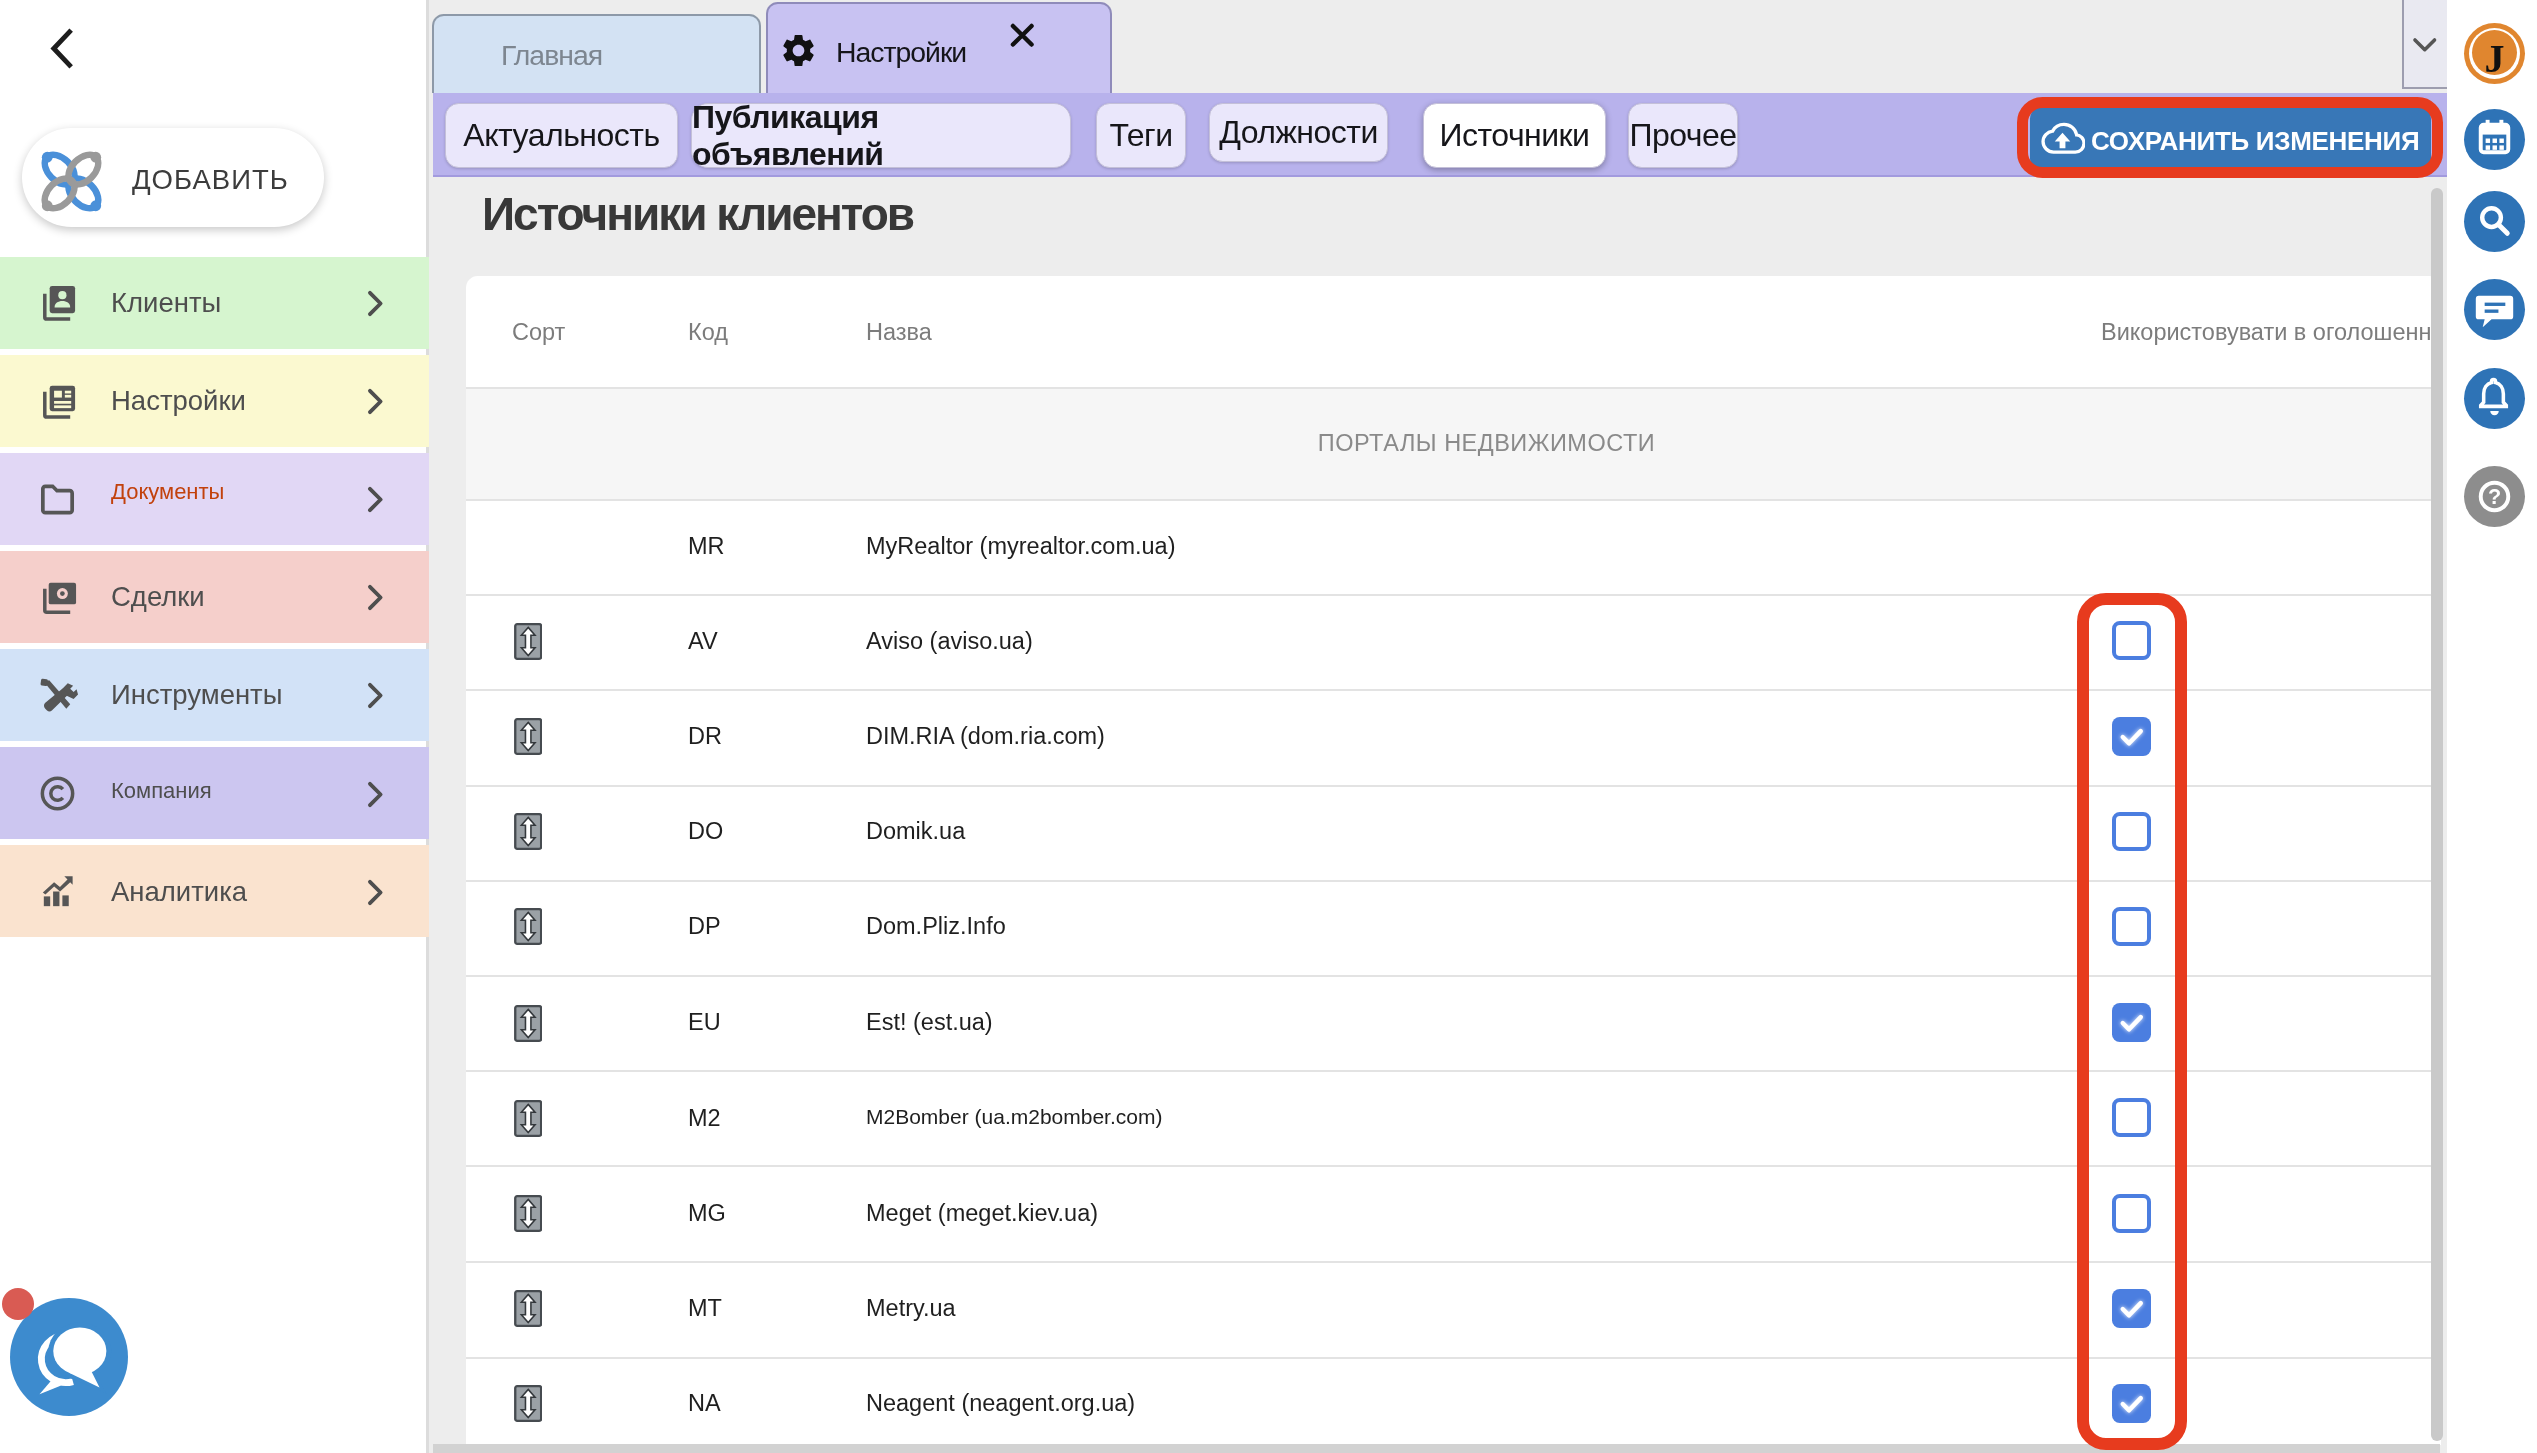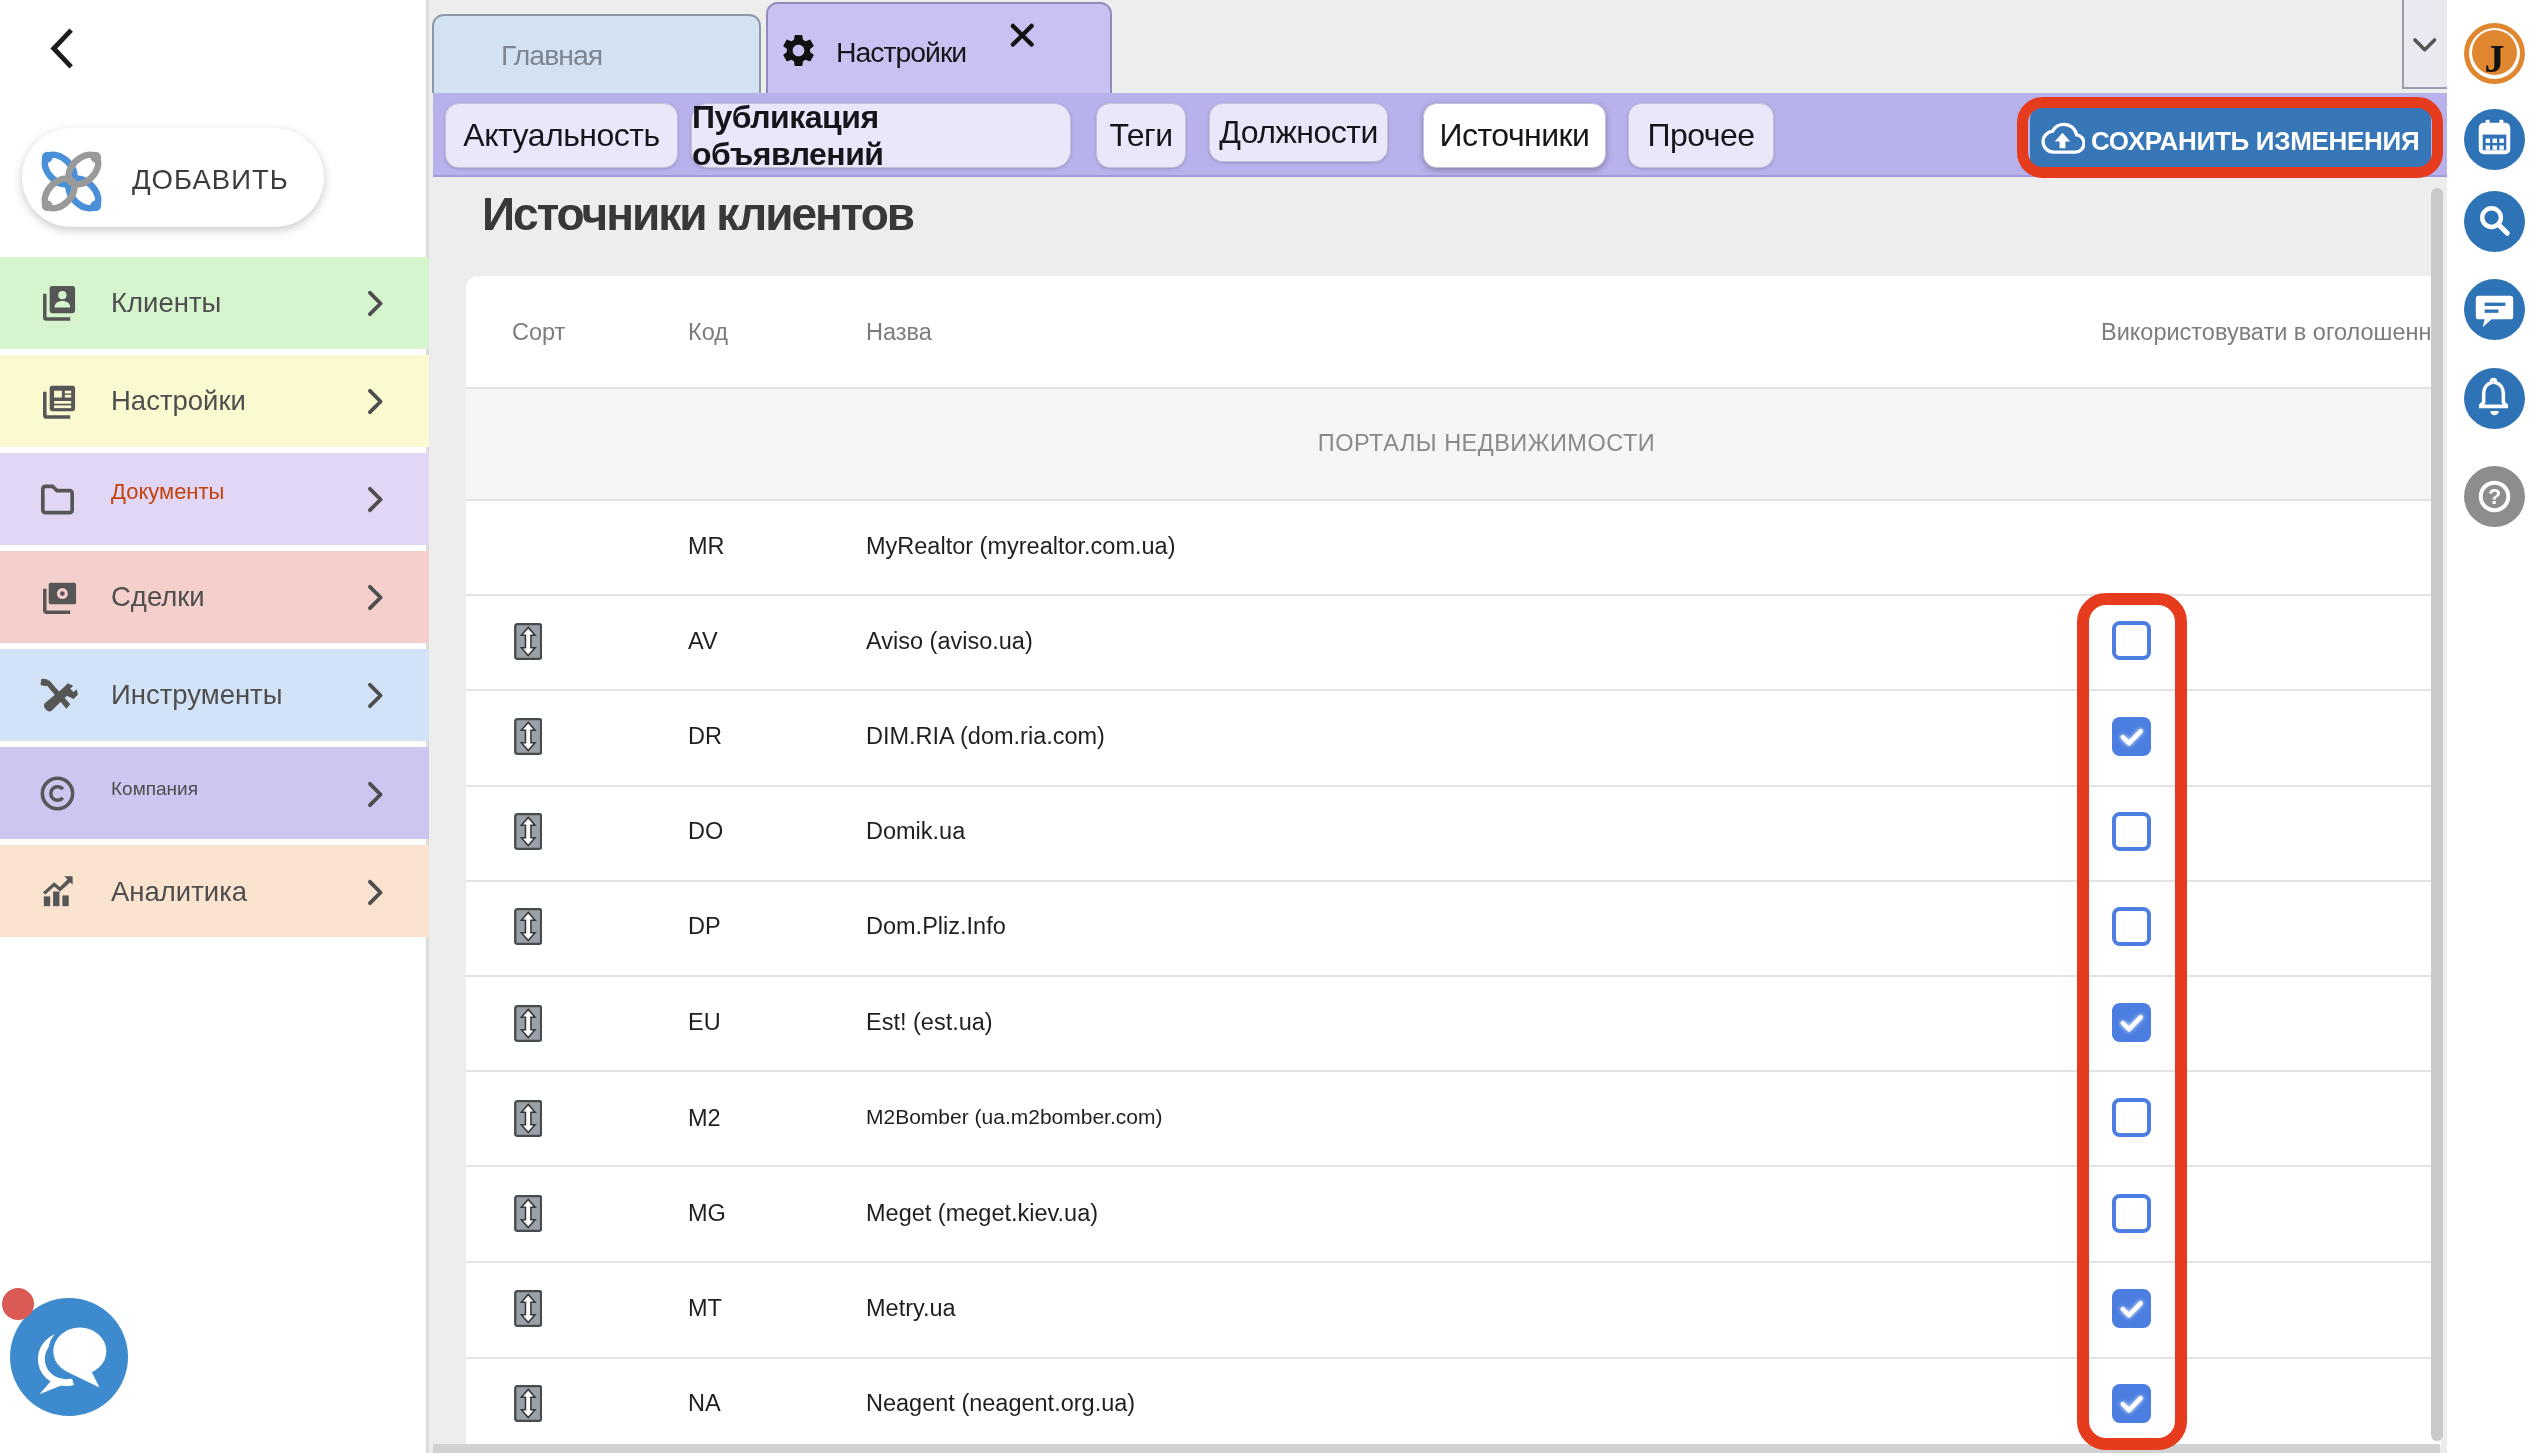--- a/index.html
+++ b/index.html
@@ -84,21 +84,21 @@
 </svg>
 <div class="abs" style="left:111px;top:679px;font-size:27.5px;color:#4e4e4e">Инструменты</div>
 <svg class="abs" style="left:365px;top:681px" width="19.6" height="29" viewBox="0 0 20 30">
 <path d="M5 4 L16 15 L5 26" fill="none" stroke="#4e4e4e" stroke-width="4" stroke-linecap="round" stroke-linejoin="round"></path>
   </svg>
 <div class="abs" style="left:0;top:747px;width:429px;height:92px;background:#ccc6f0"></div>
 <svg class="abs" style="left:36px;top:772px" width="43" height="43" viewBox="0 0 44 44">
 <circle cx="22" cy="22" r="15.5" fill="none" stroke="#565656" stroke-width="3.6"></circle>
 <path d="M27.5 17.5 a7 7 0 1 0 0 9" fill="none" stroke="#565656" stroke-width="3.6"></path>
 </svg>
-<div class="abs" style="left:111px;top:778px;font-size:19px;color:#4e4e4e">Компания</div>
+<div class="abs" style="left:111px;top:778px;font-size:22px;color:#4e4e4e">Компания</div>
 <svg class="abs" style="left:365px;top:780px" width="19.6" height="29" viewBox="0 0 20 30">
 <path d="M5 4 L16 15 L5 26" fill="none" stroke="#4e4e4e" stroke-width="4" stroke-linecap="round" stroke-linejoin="round"></path>
   </svg>
 <div class="abs" style="left:0;top:845px;width:429px;height:92px;background:#fae3cf"></div>
 <svg class="abs" style="left:36px;top:870px" width="43" height="43" viewBox="0 0 44 44">
 <g fill="#565656">
 <rect x="8" y="27" width="6.5" height="10"></rect>
 <rect x="17.5" y="22" width="6.5" height="15"></rect>
 <rect x="27" y="26" width="6.5" height="11"></rect>
 <path d="M7 23 L18.5 12.5 l6 5 L33 9 l2.6 2.9 -11 10 -6-5 -9 8.2z"></path>
@@ -137,21 +137,21 @@
 <svg class="abs" style="left:2412px;top:37px" width="25.5" height="15.7" viewBox="0 0 26 16">
 <path d="M3 3 L13 13 L23 3" fill="none" stroke="#555" stroke-width="3.6" stroke-linecap="round" stroke-linejoin="round"></path>
 </svg>
 
 <div class="abs" style="left:433px;top:93px;width:2014px;height:84px;background:#b8b2ec;border-bottom:2.9px solid #a29ade"></div>
 <div class="abs" style="left:445px;top:103px;width:233px;height:65px;background:#eae7fb;border:1px solid #c4c0d8;border-radius:13.7px;box-shadow:0 1px 2.9px rgba(0,0,0,0.18);display:flex;align-items:center;justify-content:center;font-size:32px;font-weight:normal;letter-spacing:-0.5px;color:#16161a">Актуальность</div>
 <div class="abs" style="left:691px;top:103px;width:380px;height:65px;background:#eae7fb;border:1px solid #c4c0d8;border-radius:17px;box-shadow:0 1px 2.9px rgba(0,0,0,0.18);display:flex;align-items:center;justify-content:center;font-size:32px;font-weight:bold;letter-spacing:-0.5px;color:#16161a">Публикация объявлений</div>
 <div class="abs" style="left:1096px;top:103px;width:90px;height:65px;background:#eae7fb;border:1px solid #c4c0d8;border-radius:13.7px;box-shadow:0 1px 2.9px rgba(0,0,0,0.18);display:flex;align-items:center;justify-content:center;font-size:32px;font-weight:normal;letter-spacing:-0.5px;color:#16161a">Теги</div>
 <div class="abs" style="left:1209px;top:103px;width:179px;height:59px;background:#eae7fb;border:1px solid #c4c0d8;border-radius:13.7px;box-shadow:0 1px 2.9px rgba(0,0,0,0.18);display:flex;align-items:center;justify-content:center;font-size:32px;font-weight:normal;letter-spacing:-0.5px;color:#16161a">Должности</div>
 <div class="abs" style="left:1423px;top:103px;width:183px;height:65px;background:#ffffff;border:1px solid #c4c0d8;border-radius:13.7px;box-shadow:0 2px 5.9px rgba(0,0,0,0.3);display:flex;align-items:center;justify-content:center;font-size:32px;font-weight:normal;letter-spacing:-0.5px;color:#16161a">Источники</div>
-<div class="abs" style="left:1628px;top:103px;width:146px;height:65px;background:#eae7fb;border:1px solid #c4c0d8;border-radius:13.7px;box-shadow:0 1px 2.9px rgba(0,0,0,0.18);display:flex;align-items:center;justify-content:center;font-size:32px;font-weight:normal;letter-spacing:-0.5px;color:#16161a">Прочее</div>
+<div class="abs" style="left:1628px;top:103px;width:110px;height:65px;background:#eae7fb;border:1px solid #c4c0d8;border-radius:13.7px;box-shadow:0 1px 2.9px rgba(0,0,0,0.18);display:flex;align-items:center;justify-content:center;font-size:32px;font-weight:normal;letter-spacing:-0.5px;color:#16161a">Прочее</div>
 
 <div class="abs" style="left:2030px;top:107px;width:401px;height:63px;background:#3877b7;border-radius:11.8px"></div>
 <svg class="abs" style="left:2040px;top:121px" width="45" height="35" viewBox="0 0 46 36">
 <path d="M37.5 14.2 C36.3 7.9 30.8 3.5 24.5 3.5 c-5 0-9.4 2.6-11.7 6.9 -5.5 .6-9.8 5.2-9.8 10.8 0 6 4.9 10.8 10.9 10.8 h22.2 c5 0 9-4 9-9 0-4.8-3.7-8.6-7.6-8.8z" fill="none" stroke="#fff" stroke-width="3.4"></path>
 <path d="M23 12 L31 21 h-5 v7 h-6 v-7 h-5 z" fill="#fff"></path>
 </svg>
 <div class="abs" style="left:2091px;top:126px;font-size:26px;font-weight:bold;color:#fff;letter-spacing:-0.3px">СОХРАНИТЬ ИЗМЕНЕНИЯ</div>
 <div class="abs" style="left:2017px;top:97px;width:426px;height:81px;border:11.8px solid #e73b1e;border-radius:25.5px"></div>
 
 <div class="abs" style="left:482px;top:187px;font-size:46px;font-weight:bold;letter-spacing:-2px;color:#383838">Источники клиентов</div>

